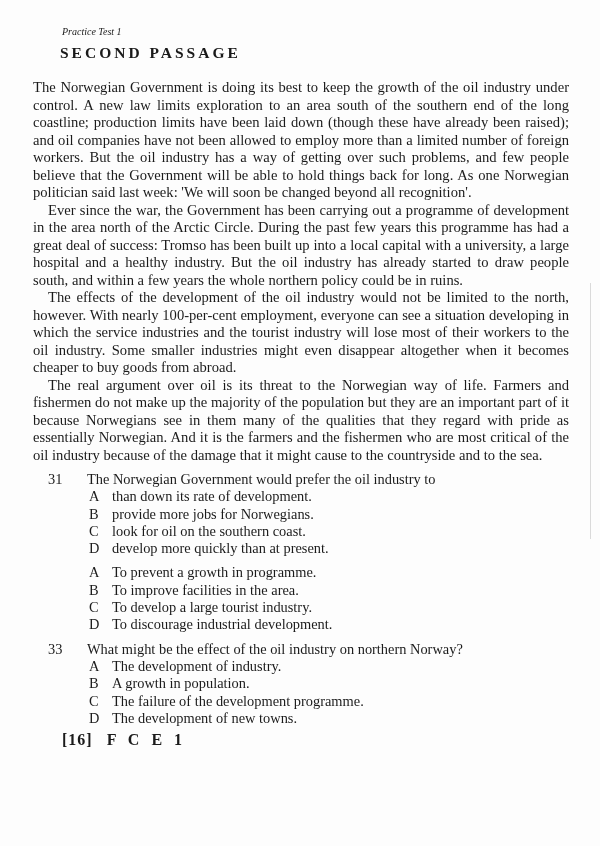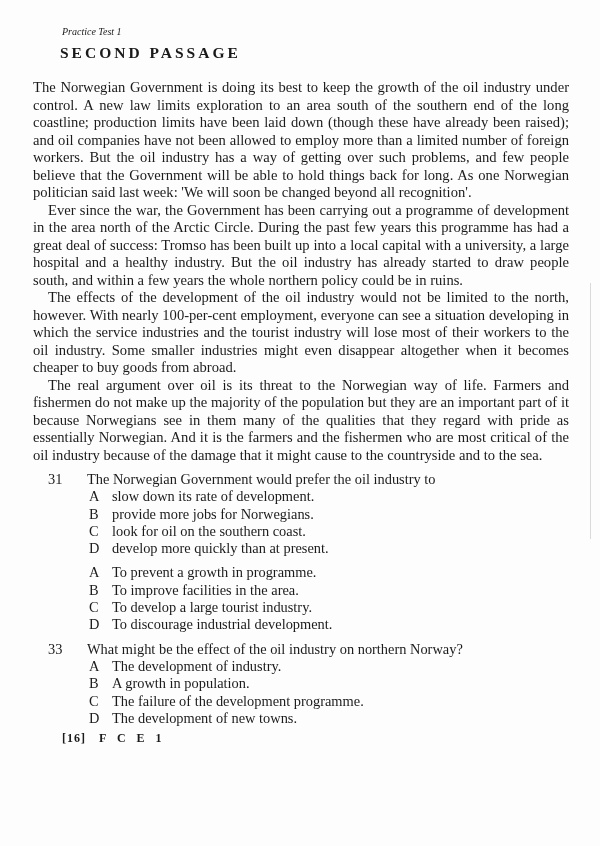--- a/index.html
+++ b/index.html
@@ -52,21 +52,21 @@
   .q-num { width:39px; flex:none; }
   .q-stem { flex:1; }
   .opt-row { display:flex; margin-left:41px; }
   .opt-letter { width:23px; flex:none; }
   .opt-text { flex:1; }
 
   .footer-row {
     margin-top:4px;
     padding-left:62px;
     font-weight:bold;
-    font-size:12px;
+    font-size:16px;
   }
   .page-num { letter-spacing:1px; }
   .book-code { margin-left:10px; letter-spacing:4px; }
 
   .watermark {
     position:absolute;
     z-index:0;
     left:178px; top:710px;
     width:420px;
     font-family:"DejaVu Sans", sans-serif;
@@ -124,21 +124,21 @@
 
     <div class="questions">
 
       <div class="question">
         <div class="q-row">
           <span class="q-num">31</span>
           <span class="q-stem">The Norwegian Government would prefer the oil industry to</span>
         </div>
         <div class="opt-row">
           <span class="opt-letter">A</span>
-          <span class="opt-text">slow down its rate of development.</span>
+          <span class="opt-text">than down its rate of development.</span>
         </div>
         <div class="opt-row">
           <span class="opt-letter">B</span>
           <span class="opt-text">provide more jobs for Norwegians.</span>
         </div>
         <div class="opt-row">
           <span class="opt-letter">C</span>
           <span class="opt-text">look for oil on the southern coast.</span>
         </div>
         <div class="opt-row">

